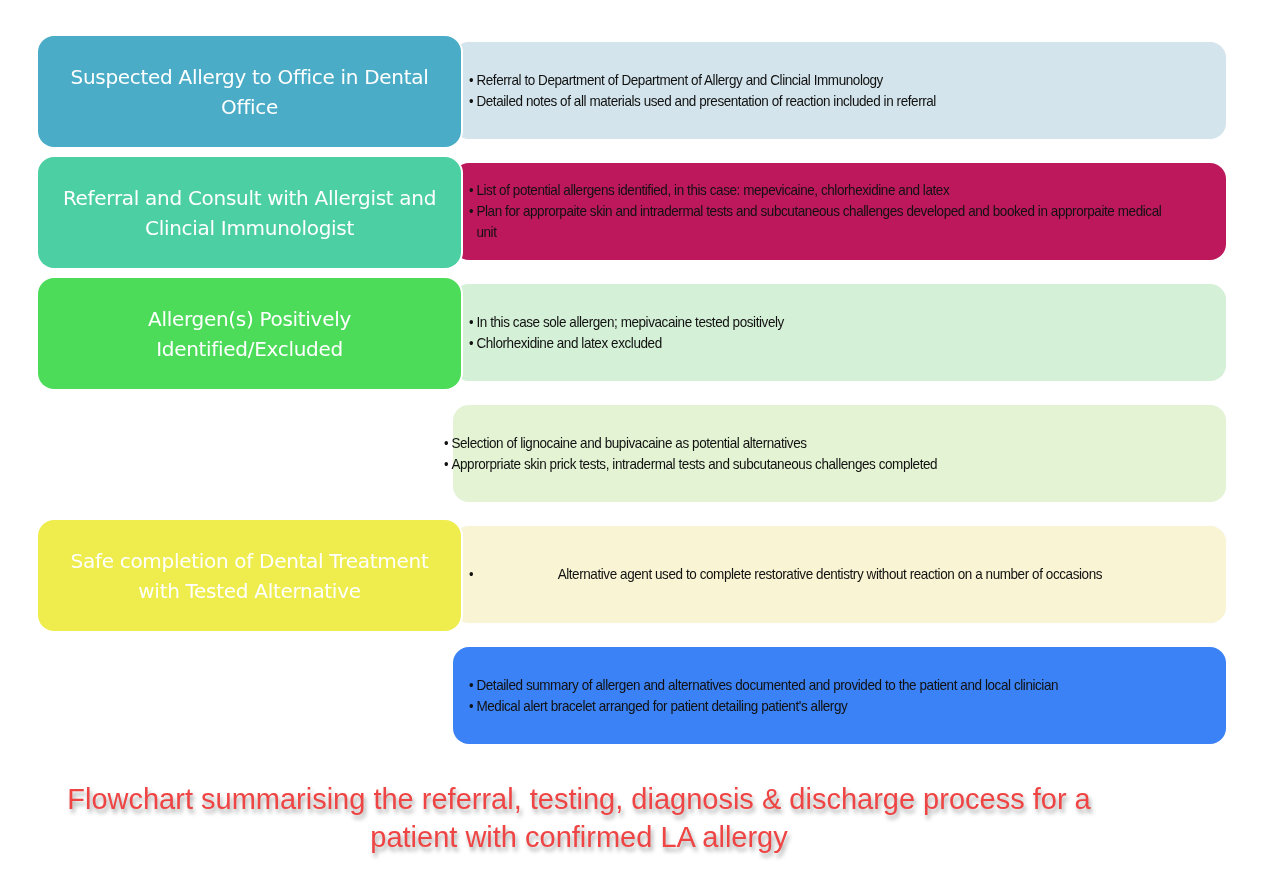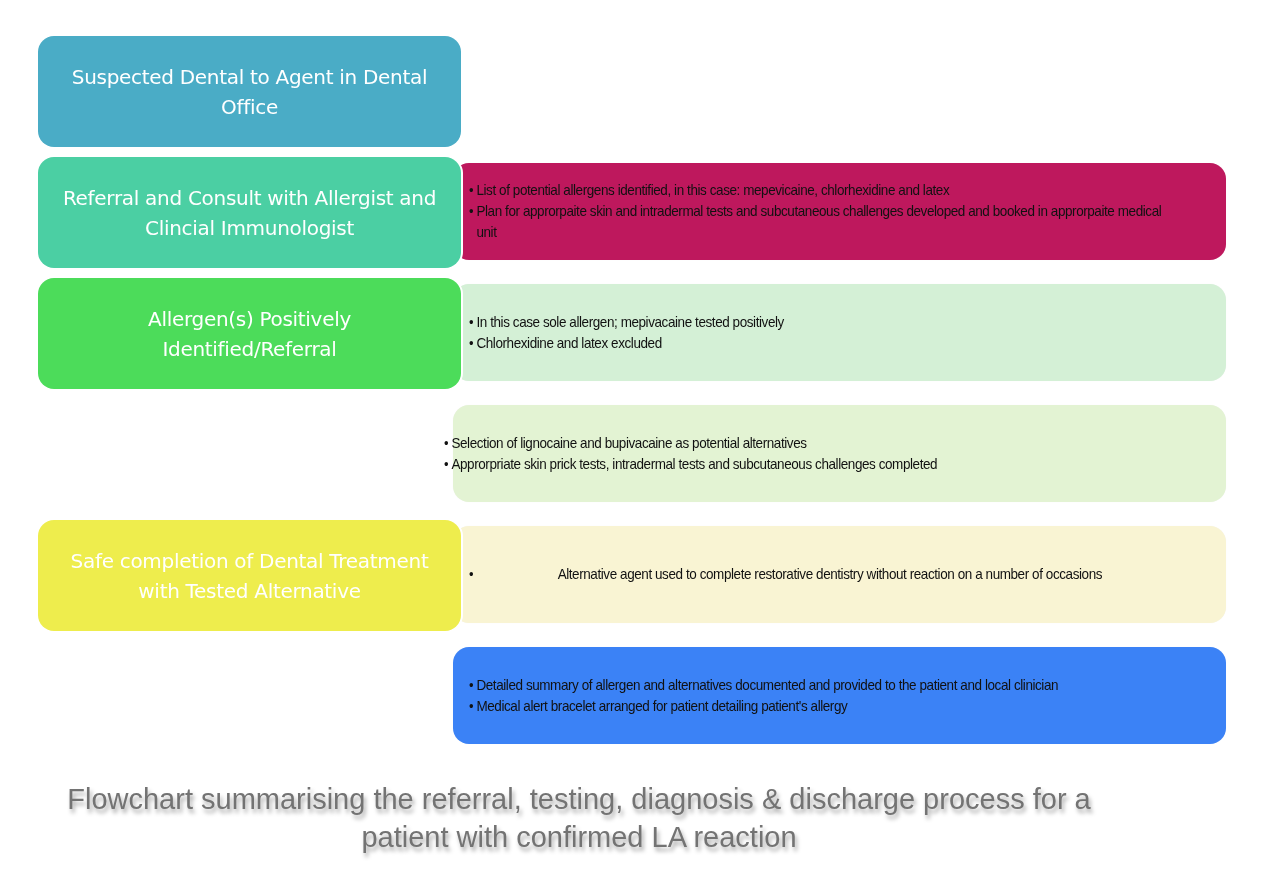--- a/index.html
+++ b/index.html
@@ -91,32 +91,38 @@
     }
     .caption {
       position: absolute;
       left: 0;
       top: 780px;
       width: 1158px;
       text-align: center;
       font-family: "Liberation Sans", sans-serif;
       font-size: 29px;
       line-height: 38px;
-      color: #737373;
+      color: #ef4444;
       text-shadow: 2px 4px 4px rgba(0,0,0,0.35);
     }
   </style>
 </head>
 <body>
 
 <div class="flow">
 
   <div class="row" style="top:0px;">
+    <div class="detail" style="background:#d3e4ec;">
+      <ul>
+        <li>Referral to Department of Department of Allergy and Clincial Immunology</li>
+        <li>Detailed notes of all materials used and presentation of reaction included in referral</li>
+      </ul>
+    </div>
     <div class="step" style="background:#4aacc6;">
-      <span style="max-width:400px;">Suspected Dental to Agent in Dental Office</span>
+      <span style="max-width:400px;">Suspected Allergy to Office in Dental Office</span>
     </div>
   </div>
 
   <div class="row" style="top:121px;">
     <div class="detail" style="background:#be185d;">
       <ul>
         <li>List of potential allergens identified, in this case: mepevicaine, chlorhexidine and latex</li>
         <li>Plan for approrpaite skin and intradermal tests and subcutaneous challenges developed and booked in approrpaite medical unit</li>
       </ul>
     </div>
@@ -126,21 +132,21 @@
   </div>
 
   <div class="row" style="top:242px;">
     <div class="detail" style="background:#d4f0d6;">
       <ul>
         <li>In this case sole allergen; mepivacaine tested positively</li>
         <li>Chlorhexidine and latex excluded</li>
       </ul>
     </div>
     <div class="step" style="background:#4cdc5a;">
-      <span style="max-width:260px;">Allergen(s) Positively Identified/Referral</span>
+      <span style="max-width:260px;">Allergen(s) Positively Identified/Excluded</span>
     </div>
   </div>
 
   <div class="row" style="top:363px;">
     <div class="detail" style="background:#e3f3d3;align-items:center;">
       <ul>
         <li>Selection of lignocaine and bupivacaine as potential alternatives</li>
         <li>Approrpriate  skin prick tests, intradermal tests and subcutaneous challenges completed</li>
       </ul>
     </div>
@@ -163,14 +169,14 @@
         <li>Detailed summary of allergen and alternatives documented and provided to the patient and local clinician</li>
         <li>Medical alert bracelet arranged  for patient detailing patient's allergy</li>
       </ul>
     </div>
   </div>
 
 </div>
 
 <div class="caption">
   <div>Flowchart summarising the referral, testing, diagnosis &amp; discharge process for a</div>
-  <div>patient with confirmed LA reaction</div>
+  <div>patient with confirmed LA allergy</div>
 </div>
 
 </body></html>

